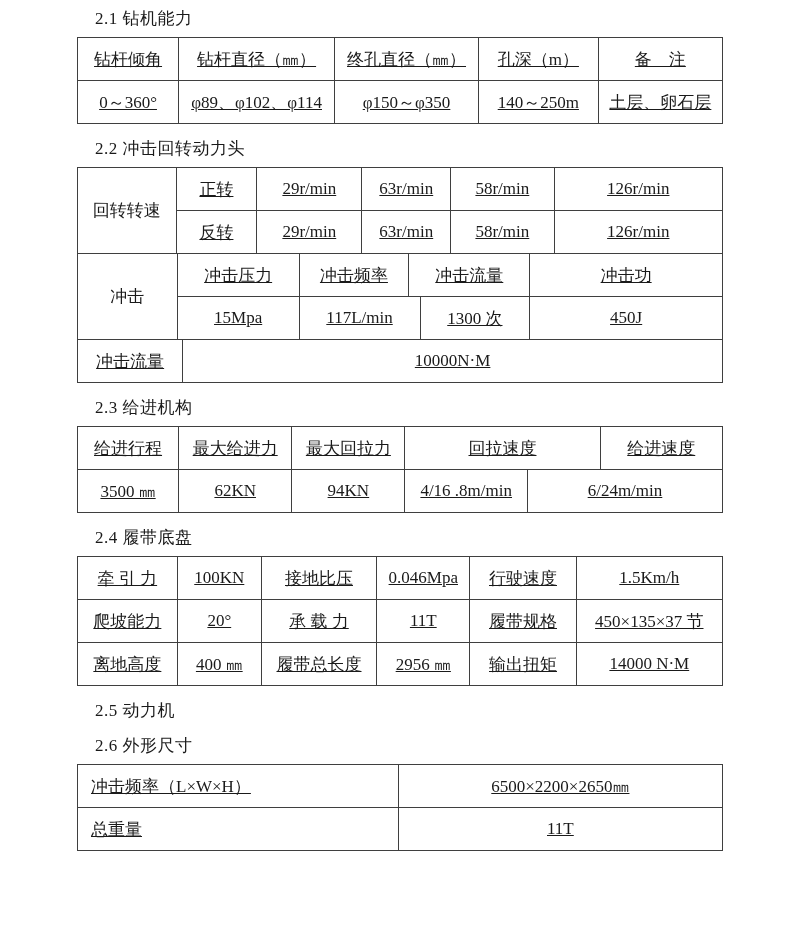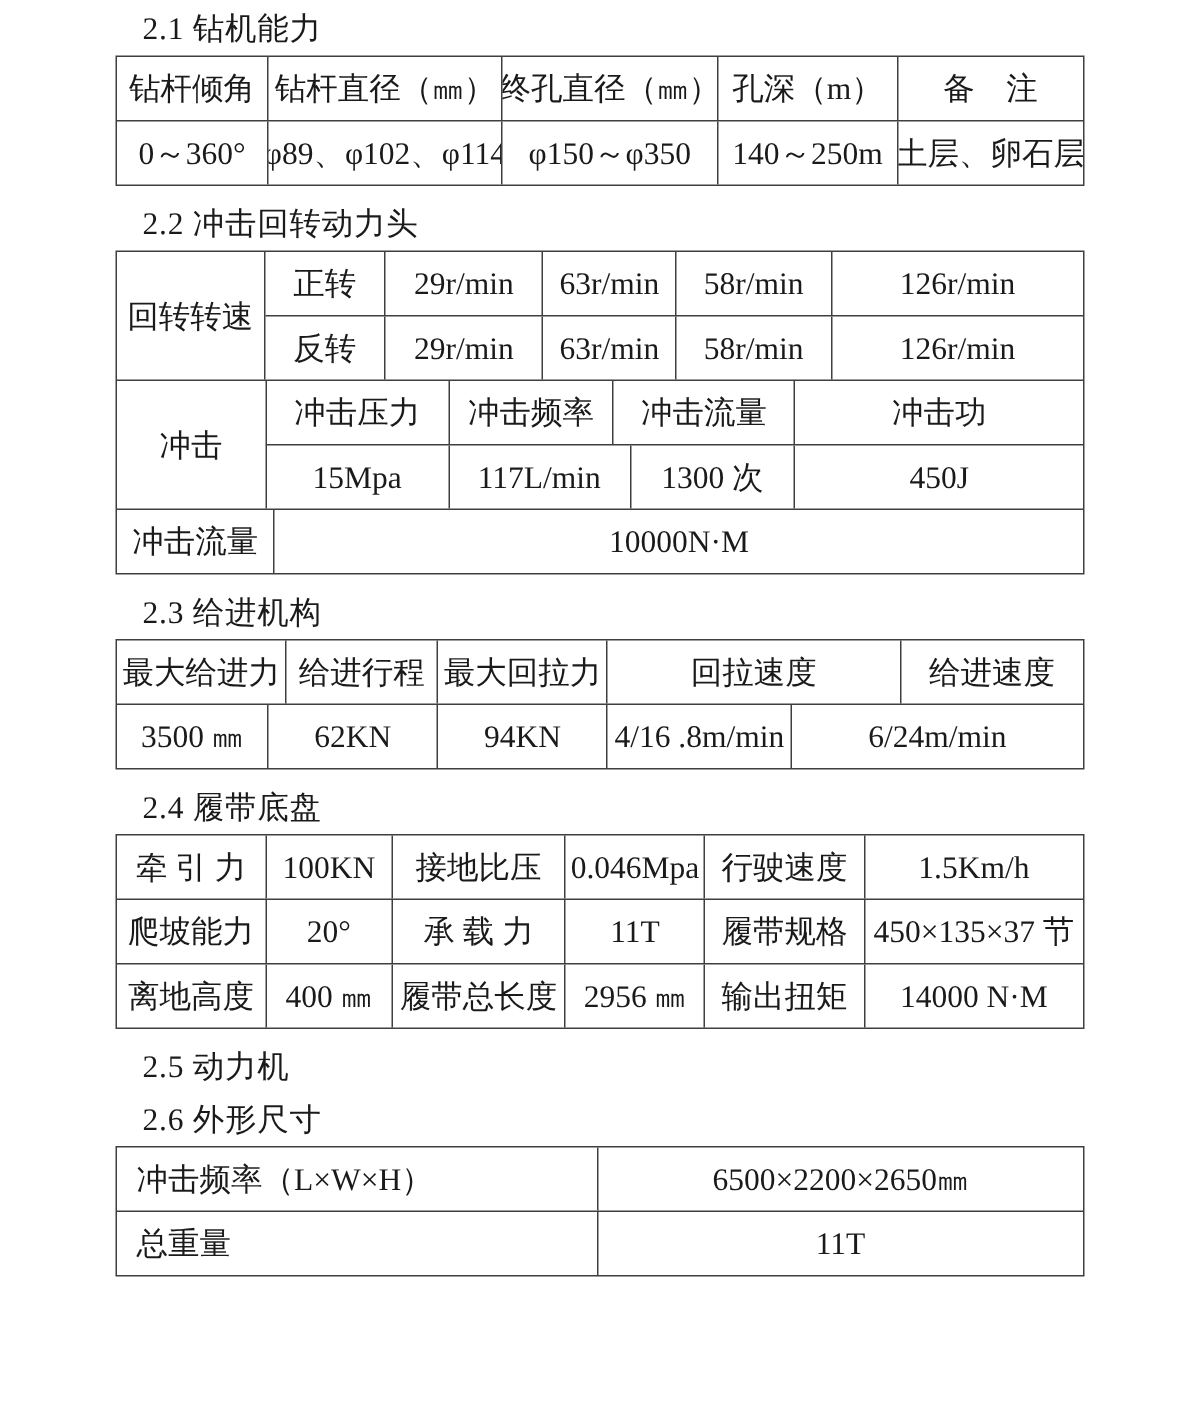--- a/index.html
+++ b/index.html
@@ -3,37 +3,37 @@
 <meta charset="utf-8">
 <style>
   html,body{margin:0;padding:0;}
   .page{
     position:relative;
     width:800px;
     height:948px;
     background:#ffffff;
     color:#1a1a1a;
     font-family:"Liberation Serif","DejaVu Serif",serif;
-    font-size:21px;
+    font-size:17px;
     overflow:hidden;
   }
   .sec-title{
     margin:15px 0 8px 95px;
     line-height:20px;
     letter-spacing:0.5px;
   }
   .sec-title.first{margin-top:9px;}
   .tbl{
     width:646px;
     margin-left:77px;
     border:1px solid #3f3f3f;
     box-sizing:border-box;
   }
   .tbl > * + * {border-top:1px solid #3f3f3f;}
-  .row{display:flex;height:42px;}
+  .row{display:flex;height:42px;text-decoration:underline;}
   .c{
     flex:1 1 0%;
     display:flex;
     align-items:center;
     justify-content:center;
     box-sizing:border-box;
     padding:0 4px;
     white-space:pre;
     overflow:hidden;
   }
@@ -115,22 +115,22 @@
     </div>
     <div class="row">
       <div class="c" style="flex-grow:99">冲击流量</div>
       <div class="c" style="flex-grow:546">10000N·M</div>
     </div>
   </div>
 
   <div class="sec-title">2.3 给进机构</div>
   <div class="tbl">
     <div class="row">
+      <div class="c" style="flex-grow:99">给进行程</div>
       <div class="c" style="flex-grow:112">最大给进力</div>
-      <div class="c" style="flex-grow:99">给进行程</div>
       <div class="c" style="flex-grow:112">最大回拉力</div>
       <div class="c" style="flex-grow:200">回拉速度</div>
       <div class="c" style="flex-grow:122">给进速度</div>
     </div>
     <div class="row">
       <div class="c" style="flex-grow:99">3500 ㎜</div>
       <div class="c" style="flex-grow:112">62KN</div>
       <div class="c" style="flex-grow:112">94KN</div>
       <div class="c" style="flex-grow:122">4/16 .8m/min</div>
       <div class="c" style="flex-grow:200">6/24m/min</div>

